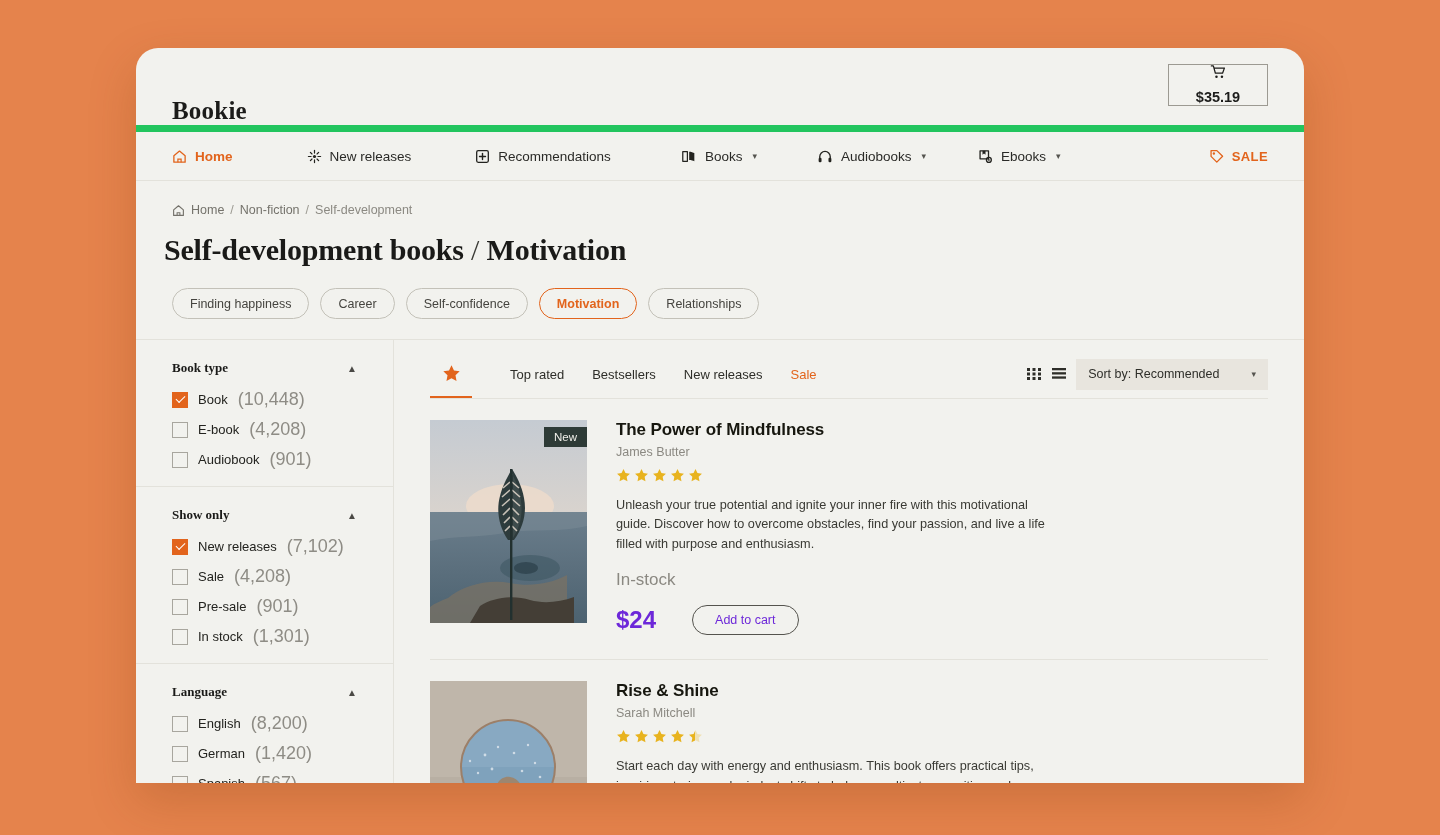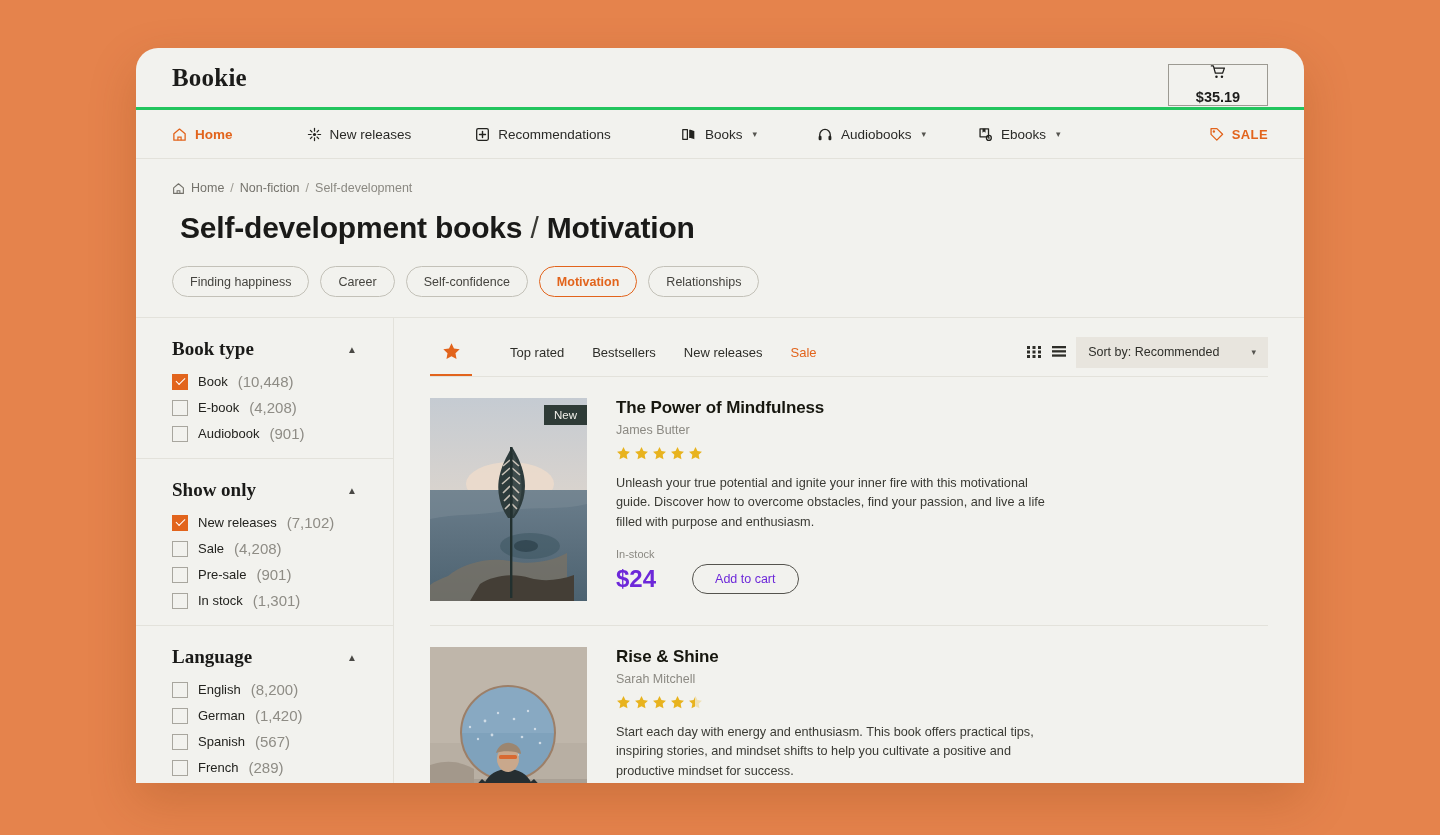--- a/index.html
+++ b/index.html
@@ -20,26 +20,26 @@
     width: 1168px;
     height: 735px;
     background: #F2F2EE;
     border-radius: 22px 22px 0 0;
     overflow: hidden;
     box-shadow: 0 18px 48px rgba(120, 50, 10, 0.22);
   }
 
   
   .header {
-    height: 62px;
-    display: flex;
-    align-items: center;
+    height: 84px;
+    display: flex;
+    align-items: flex-end;
     padding: 0 36px;
     position: relative;
-    border-bottom: 3px solid #22c55e;
+    border-bottom: 7px solid #22c55e;
   }
   .brand {
     font-family: "Liberation Serif", serif;
     font-size: 25px;
     font-weight: 700;
     color: #1C1C1A;
     letter-spacing: .2px;
   }
   .search-wrap {
     position: absolute;
@@ -124,22 +124,22 @@
     gap: 6px;
     padding: 22px 36px 0 36px;
     font-size: 12.5px;
     color: #74726B;
   }
   .crumbs a { color: #74726B; text-decoration: none; cursor: pointer; }
   .crumbs .sep { color: #9C9A92; }
   .crumbs .cur { color: #8B8982; }
 
   .page-title {
-    padding: 16px 36px 0 44px;
-    font-family: Liberation Sans, sans-serif;
+    padding: 16px 36px 0 28px;
+    font-family: Liberation Serif, serif;
     font-size: 30px;
     font-weight: 700;
     color: #1A1A18;
     letter-spacing: -0.2px;
   }
   .page-title .light { font-weight: 400; color: #3A3A35; }
 
   .chips {
     display: flex;
     gap: 11px;
@@ -185,21 +185,21 @@
   }
   .facet-head {
     display: flex;
     align-items: center;
     justify-content: space-between;
     cursor: pointer;
     margin-bottom: 13px;
   }
   .facet-title {
     font-family: "Liberation Serif", serif;
-    font-size: 19px;
+    font-size: 13px;
     font-weight: 700;
     color: #1A1A18;
     text-align: right;
   }
   .caret { font-size: 10px; color: #4A4945; }
   .facet-row {
     display: flex;
     align-items: center;
     gap: 10px;
     margin-bottom: 9px;
@@ -217,21 +217,21 @@
   }
   .cbox.on { background: #E2641C; border-color: #E2641C; }
   .cbox.on::after {
     content: "";
     width: 8px; height: 4px;
     border-left: 1.8px solid #fff;
     border-bottom: 1.8px solid #fff;
     transform: rotate(-45deg) translate(1px,-1px);
   }
   .facet-label { font-size: 13px; color: #23231F; }
-  .facet-count { font-size: 15px; color: #8E8C85; }
+  .facet-count { font-size: 18px; color: #8E8C85; }
 
   
   .results { flex: 1; padding: 0 36px; }
 
   .toolbar {
     display: flex;
     align-items: center;
     height: 49px;
     margin-top: 10px;
     border-bottom: 1px solid #E3E2DB;
@@ -312,21 +312,21 @@
   }
   .p-author { font-size: 12.5px; color: #8B8982; margin-bottom: 9px; }
   .stars { display: flex; gap: 3px; margin-bottom: 13px; }
   .p-desc {
     font-size: 12.7px;
     line-height: 1.53;
     color: #3A3A34;
     max-width: 445px;
     margin-bottom: 16px;
   }
-  .p-stock { font-size: 11px; color: #8B8982; margin-bottom: 4px; }
+  .p-stock { font-size: 17px; color: #8B8982; margin-bottom: 15px; }
   .p-buyrow { display: flex; align-items: center; gap: 36px; }
   .p-price { font-size: 24px; font-weight: 700; color: #6d28d9; }
   .atc {
     height: 30px;
     padding: 0 22px;
     border: 1px solid #55544E;
     border-radius: 16px;
     background: transparent;
     font-size: 12.5px;
     color: #6d28d9;

